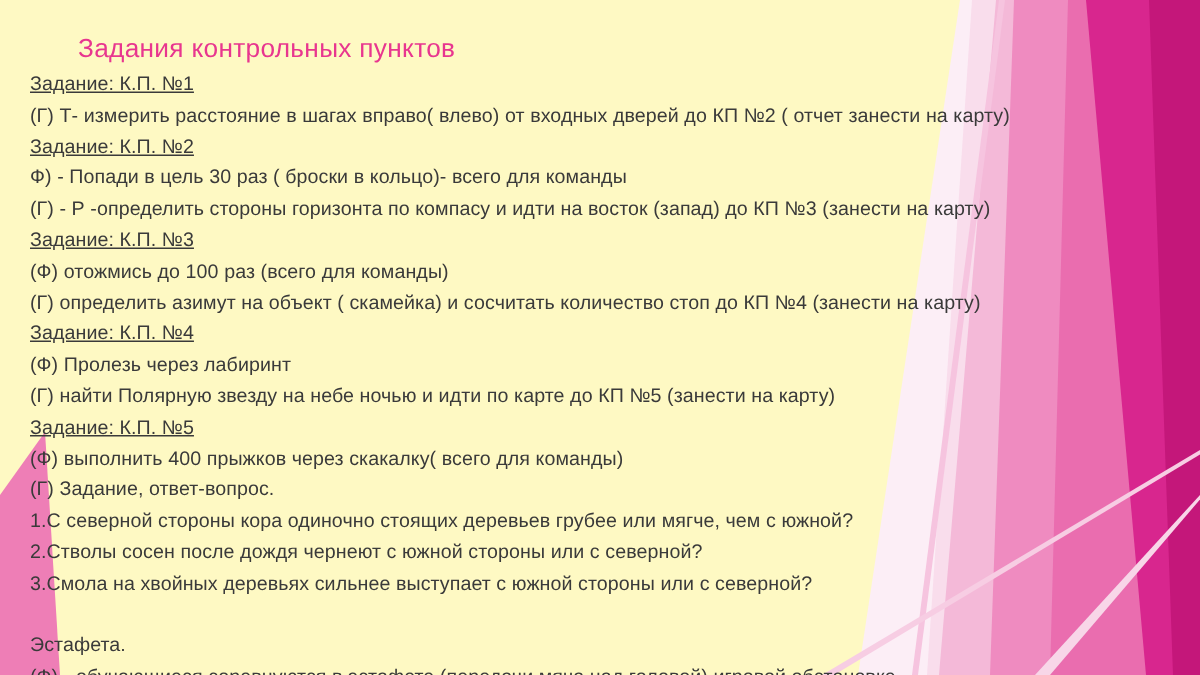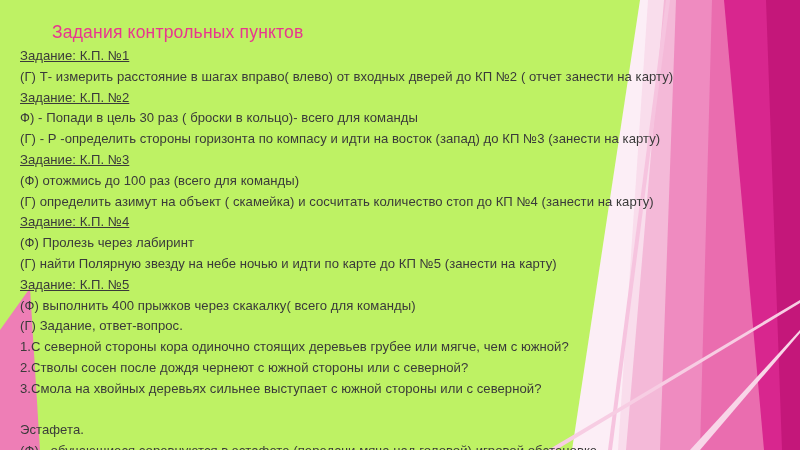--- a/index.html
+++ b/index.html
@@ -61,21 +61,21 @@
   .line.heading {
     text-decoration: underline;
   }
   .line.blank {
     height: 20.8px;
   }
 </style>
 </head>
 <body>
 
-<div id="slide" style="background: #bef264;">
+<div id="slide" style="background: #fef9c3;">
 
   <svg id="decor-right" viewBox="0 0 800 450" preserveAspectRatio="none" xmlns="http://www.w3.org/2000/svg">
 
     <polygon points="640,0 700,0 628,450 572,450" fill="#FCEEF6"></polygon>
     <polygon points="648,0 760,0 706,450 618,450" fill="#F9DDEC"></polygon>
     <polygon points="690,220 800,330 800,450 640,450" fill="#F7D3E7"></polygon>
     <polygon points="664,0 800,0 800,80 684,450 626,450" fill="#F4B9D8"></polygon>
     <polygon points="700,250 800,360 800,450 672,450" fill="#F2A8CE"></polygon>
     <polygon points="676,0 800,0 800,290 740,450 660,450" fill="#EF8BC0"></polygon>
     <polygon points="712,0 800,0 800,210 766,450 700,450" fill="#EA6DAF"></polygon>

